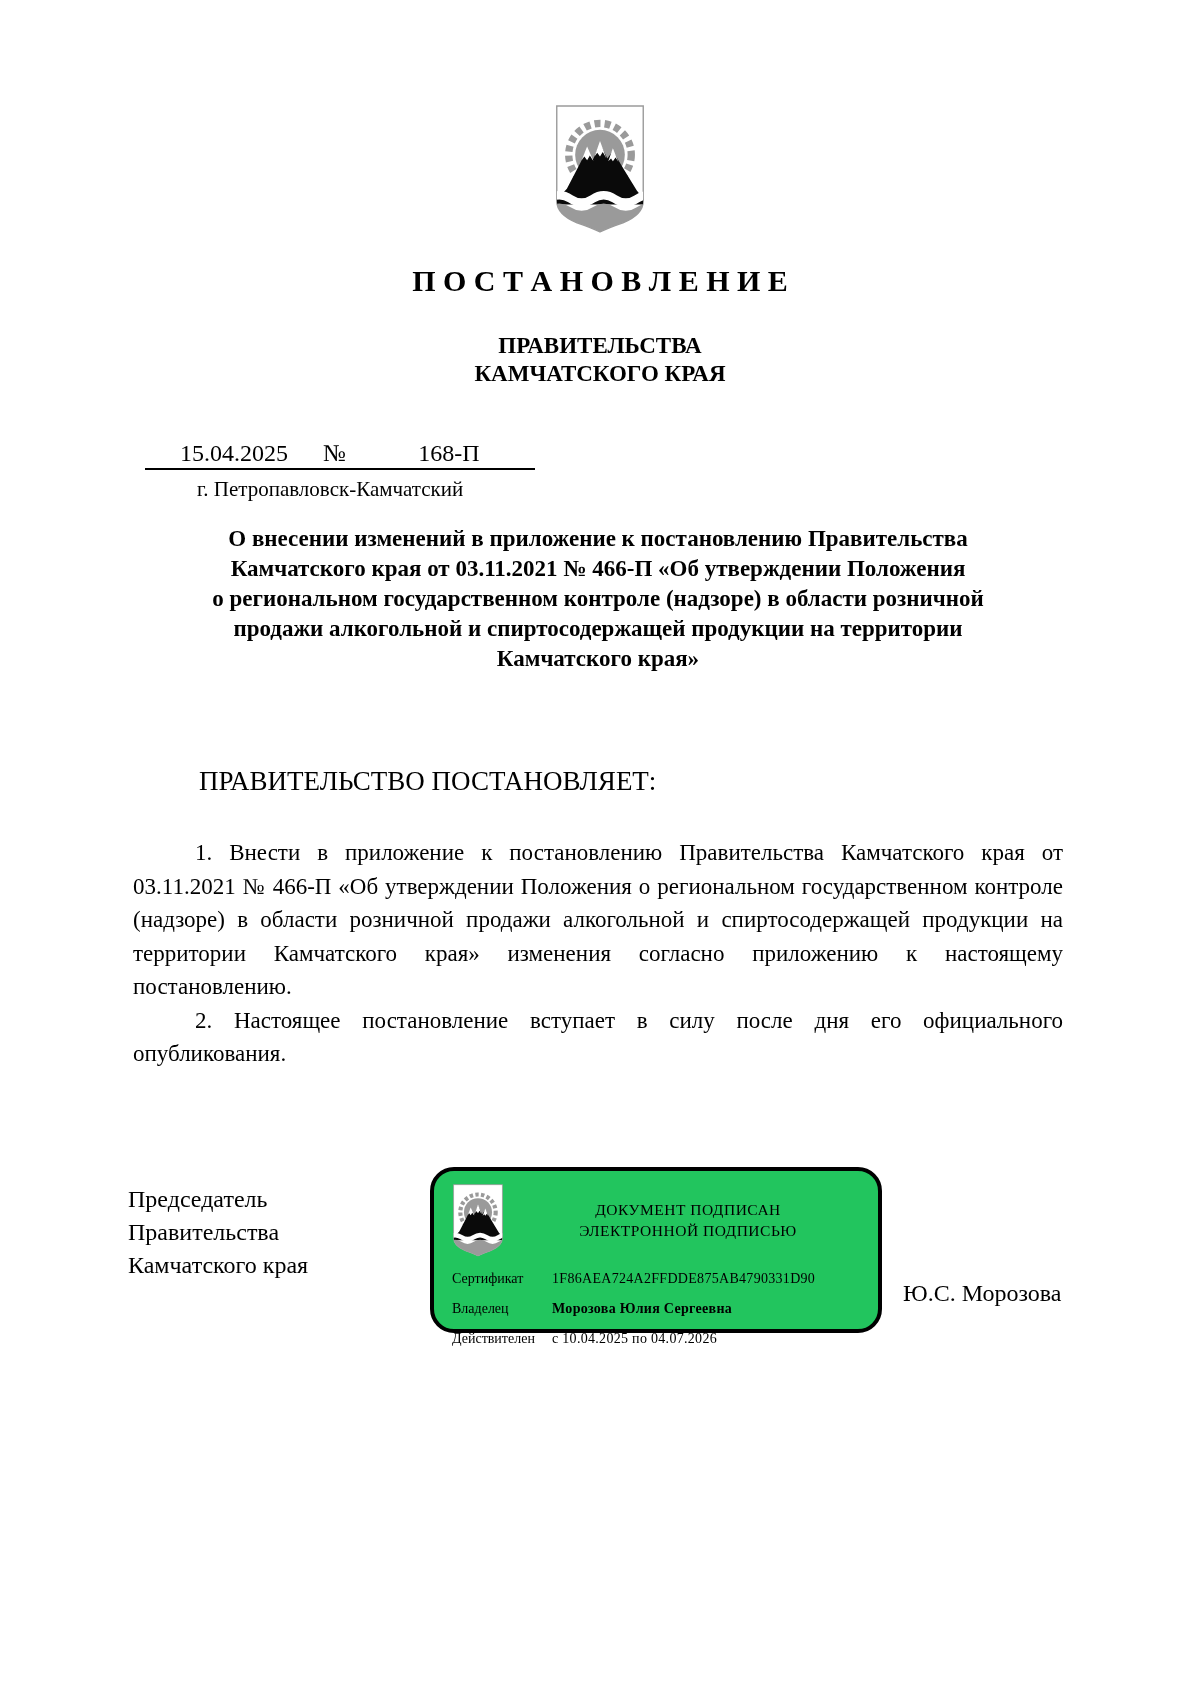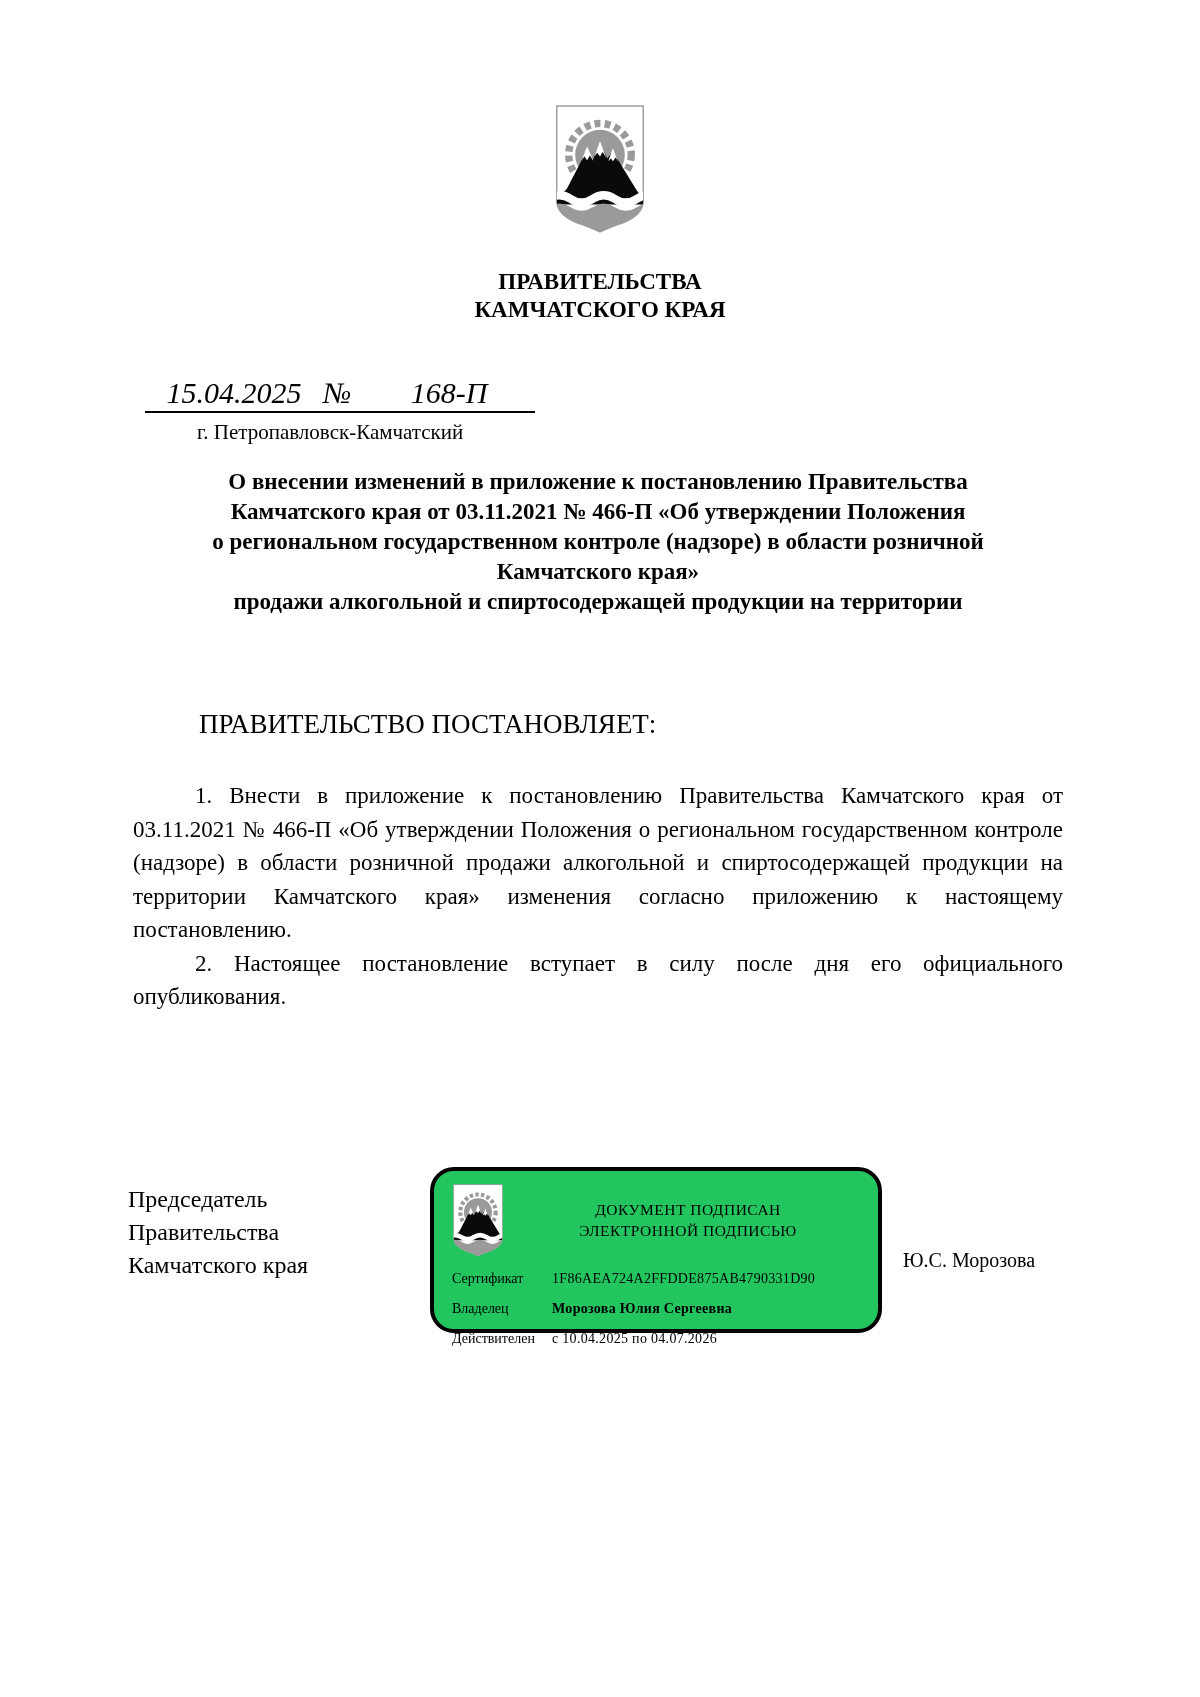--- a/index.html
+++ b/index.html
@@ -11,21 +11,21 @@
     overflow:hidden;
   }
   .content{padding:0 137px 0 133px;}
   .emblem-top{display:block;margin:103px auto 0;width:92px;height:131px;}
   .doc-title{margin-top:30px;text-align:center;font-size:30px;font-weight:bold;white-space:pre;}
   .org{margin-top:34px;text-align:center;font-weight:bold;font-size:23px;line-height:28px;}
   .date-row{
     margin:52px 0 0 12px;width:390px;
     display:flex;align-items:flex-end;
     border-bottom:2px solid #000;
-    font-size:30px;padding-bottom:1px;font-style:italic;
+    font-size:24px;padding-bottom:1px;
   }
   .date-val{width:178px;text-align:center;}
   .num-sign{width:40px;text-align:left;}
   .num-val{flex:1;text-align:center;}
   .city{margin:7px 0 0 64px;font-size:21px;}
   .subject{margin-top:22px;text-align:center;font-weight:bold;font-size:23px;line-height:30px;}
   .resolves{margin-top:92px;padding-left:66px;font-size:27px;}
   .body-par{
     margin:0;font-size:23px;line-height:33.5px;
     text-align:justify;text-align-last:left;text-indent:62px;
@@ -42,21 +42,21 @@
     padding:12px 18px 10px 18px;background:#22c55e;
   }
   .stamp-head{display:flex;align-items:center;gap:12px;}
   .stamp-emblem{width:52px;height:74px;flex:0 0 auto;}
   .stamp-titles{flex:1;text-align:center;font-size:15.5px;line-height:21px;letter-spacing:.5px;}
   .stamp-rows{margin-top:9px;font-size:14px;}
   .stamp-row{display:flex;margin-top:14px;align-items:baseline;}
   .stamp-label{width:100px;flex:0 0 auto;}
   .stamp-value{letter-spacing:.3px;}
   .stamp-value.bold{font-weight:bold;}
-  .signer-name{position:absolute;left:903px;top:1249px;font-size:20px;}
+  .signer-name{position:absolute;left:903px;top:1280px;font-size:24px;}
   .hidden-defs{position:absolute;width:0;height:0;overflow:hidden;}
 </style>
 </head>
 <body>
 
 <svg class="hidden-defs" aria-hidden="true">
   <defs>
     <clipPath id="shieldClip">
       <path d="M3,3 H97 V106 Q97,121 75,130 Q60,135 50,140 Q40,135 25,130 Q3,121 3,106 Z"></path>
     </clipPath>
@@ -75,40 +75,41 @@
     </symbol>
   </defs>
 </svg>
 
 <div class="page">
 
   <svg class="emblem-top">
     <use href="#emblem" width="92" height="131"></use>
   </svg>
 
+  <div class="doc-title">П О С Т А Н О В Л Е Н И Е</div>
 
   <div class="org">
     <div>ПРАВИТЕЛЬСТВА</div>
     <div>КАМЧАТСКОГО КРАЯ</div>
   </div>
 
   <div class="content">
     <div class="date-row">
       <span class="date-val">15.04.2025</span>
       <span class="num-sign">№</span>
       <span class="num-val">168-П</span>
     </div>
     <div class="city">г. Петропавловск-Камчатский</div>
 
     <div class="subject">
       <div>О внесении изменений в приложение к постановлению Правительства</div>
       <div>Камчатского края от 03.11.2021 № 466-П «Об утверждении Положения</div>
       <div>о региональном государственном контроле (надзоре) в области розничной</div>
+      <div>продажи алкогольной и спиртосодержащей продукции на территории</div>
       <div>Камчатского края»</div>
-      <div>продажи алкогольной и спиртосодержащей продукции на территории</div>
     </div>
 
     <div class="resolves">ПРАВИТЕЛЬСТВО ПОСТАНОВЛЯЕТ:</div>
 
     <p class="body-par first">1. Внести в приложение к постановлению Правительства Камчатского края от 03.11.2021 № 466-П «Об утверждении Положения о региональном государственном контроле (надзоре) в области розничной продажи алкогольной и спиртосодержащей продукции на территории Камчатского края» изменения согласно приложению к настоящему постановлению.</p>
     <p class="body-par">2. Настоящее постановление вступает в силу после дня его официального опубликования.</p>
   </div>
 
   <div class="signer-title">
     <div>Председатель</div>

